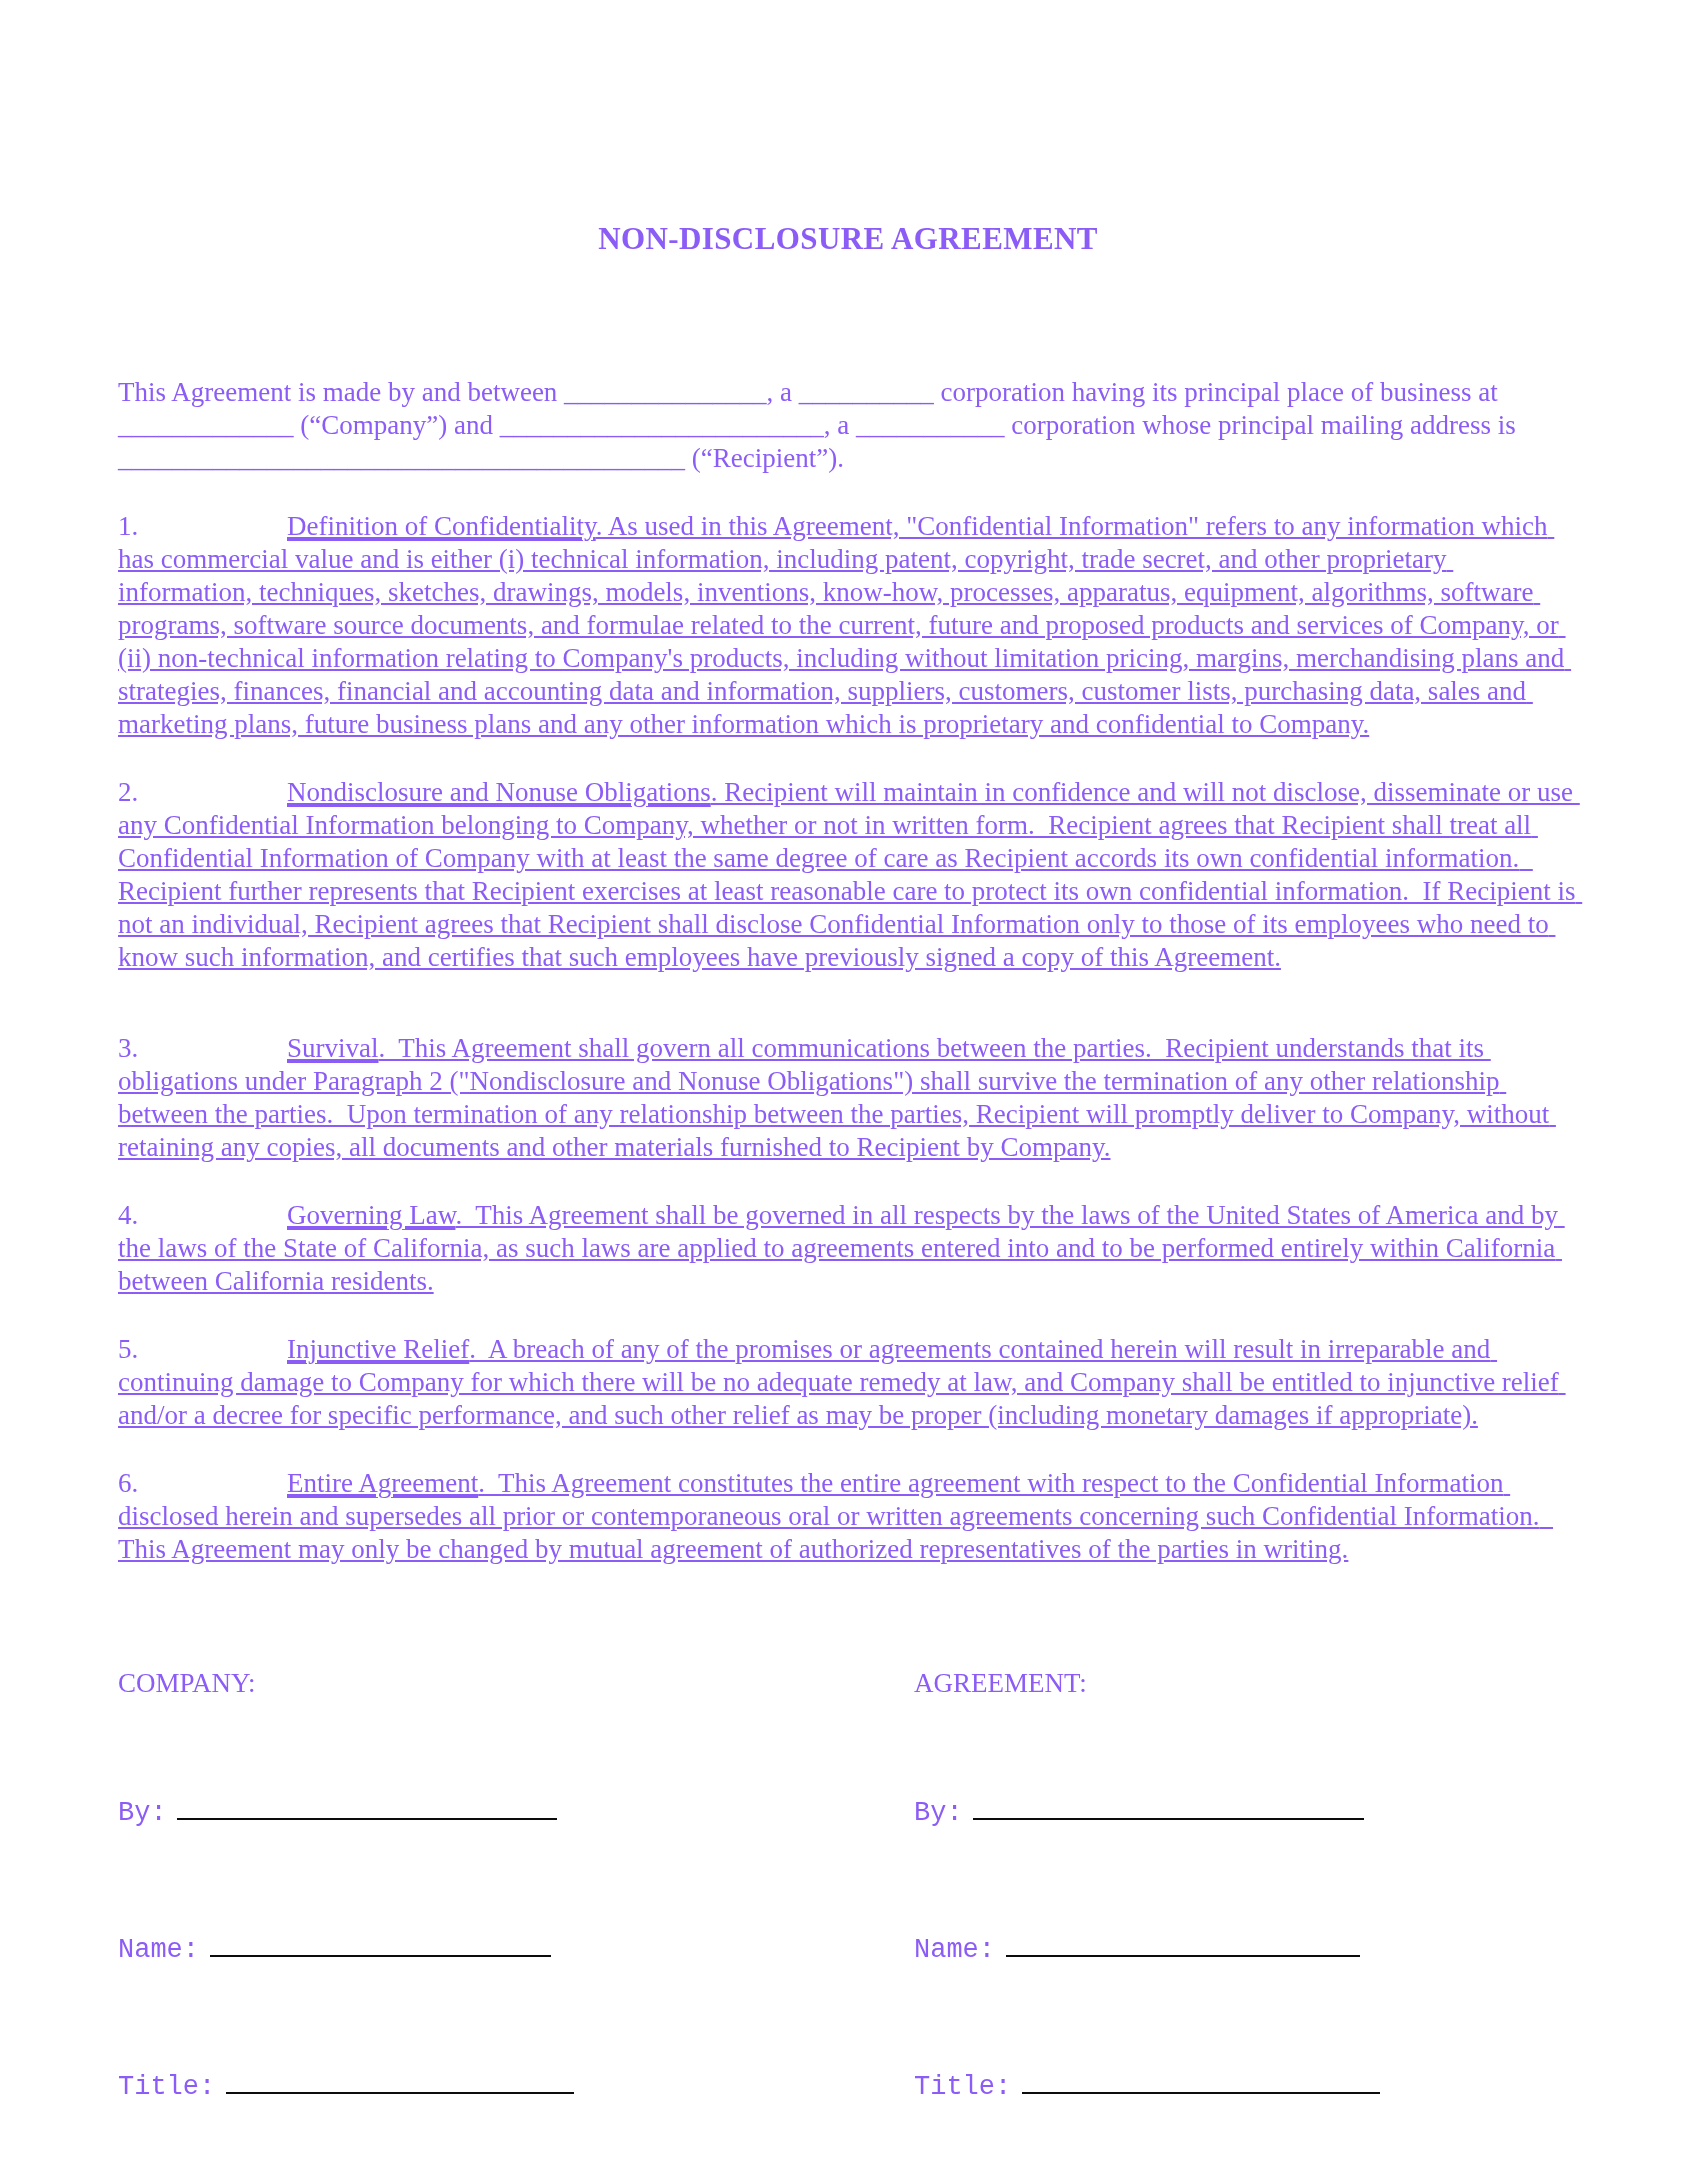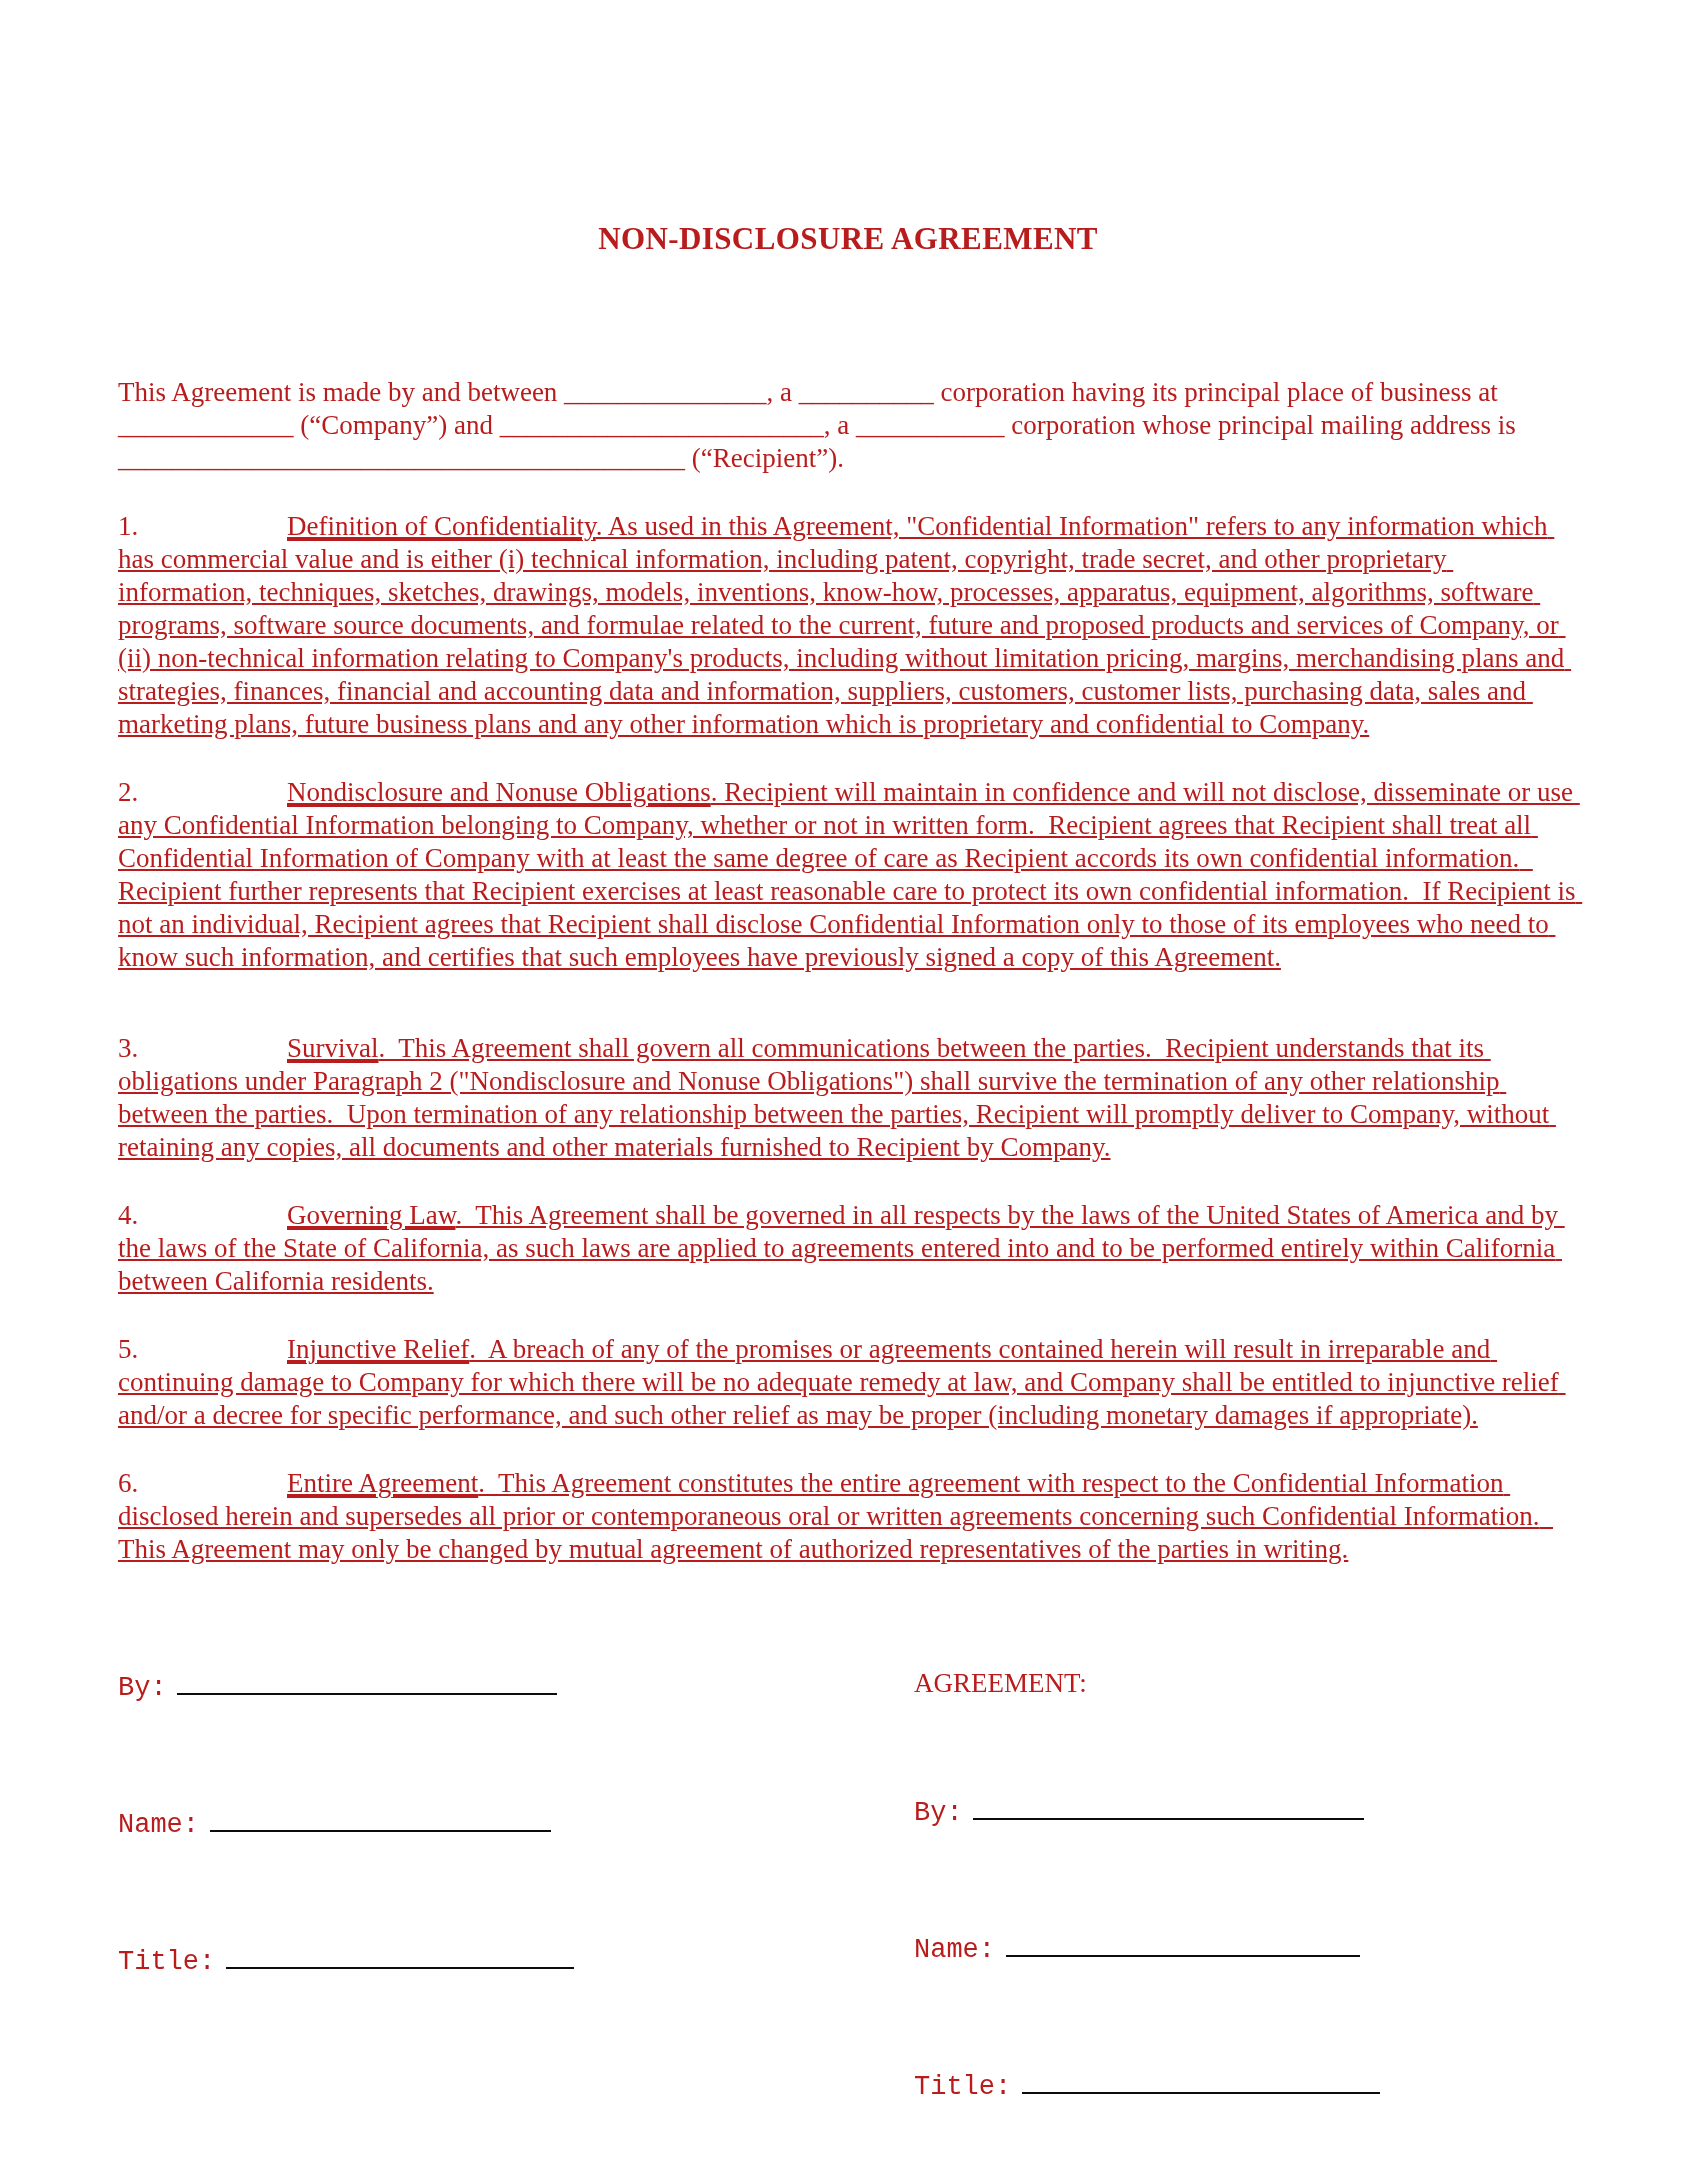--- a/index.html
+++ b/index.html
@@ -6,21 +6,21 @@
     margin: 0;
     padding: 0;
     background: #9a9a9a;
   }
   .page {
     position: relative;
     width: 1687px;
     height: 2184px;
     margin: 0 auto;
     background: #ffffff;
-    color: #b91c1c;
+    color: #8b5cf6;
     font-family: "Liberation Serif", "DejaVu Serif", serif;
     font-size: 27px;
     line-height: 33px;
     box-sizing: border-box;
     padding: 220px 109px 0 118px;
     overflow: hidden;
   }
   .doc-title {
     text-align: center;
     font-weight: bold;
@@ -112,20 +112,21 @@
   <p class="para"><span class="pnum">4.</span><span class="heading">Governing Law</span><span>.  This Agreement shall be governed in all respects by the laws of the United States of America and by the laws of the State of California, as such laws are applied to agreements entered into and to be performed entirely within California between California residents.</span></p>
 
   <p class="para"><span class="pnum">5.</span><span class="heading">Injunctive Relief</span><span>.  A breach of any of the promises or agreements contained herein will result in irreparable and continuing damage to Company for which there will be no adequate remedy at law, and Company shall be entitled to injunctive relief and/or a decree for specific performance, and such other relief as may be proper (including monetary damages if appropriate).</span></p>
 
   <p class="para"><span class="pnum">6.</span><span class="heading">Entire Agreement</span><span>.  This Agreement constitutes the entire agreement with respect to the Confidential Information disclosed herein and supersedes all prior or contemporaneous oral or written agreements concerning such Confidential Information.  This Agreement may only be changed by mutual agreement of authorized representatives of the parties in writing.</span></p>
 
 
   <div class="sig-block">
 
     <div class="sig-col left">
+      <div class="party-row">COMPANY:</div>
       <div class="sig-row"><span>By:</span><span class="sig-line w-by-l"></span></div>
       <div class="sig-row"><span>Name:</span><span class="sig-line w-name-l"></span></div>
       <div class="sig-row"><span>Title:</span><span class="sig-line w-title-l"></span></div>
     </div>
 
     <div class="sig-col right">
       <div class="party-row">AGREEMENT:</div>
       <div class="sig-row"><span>By:</span><span class="sig-line w-by-r"></span></div>
       <div class="sig-row"><span>Name:</span><span class="sig-line w-name-r"></span></div>
       <div class="sig-row"><span>Title:</span><span class="sig-line w-title-r"></span></div>

